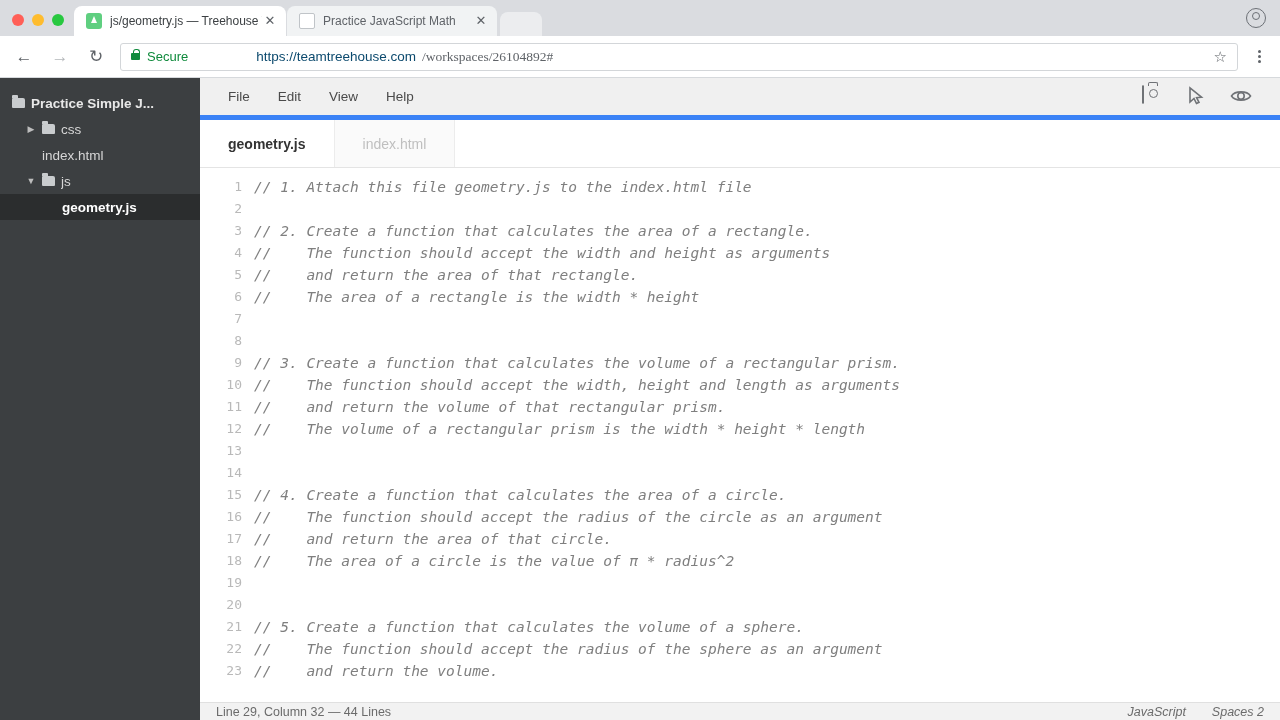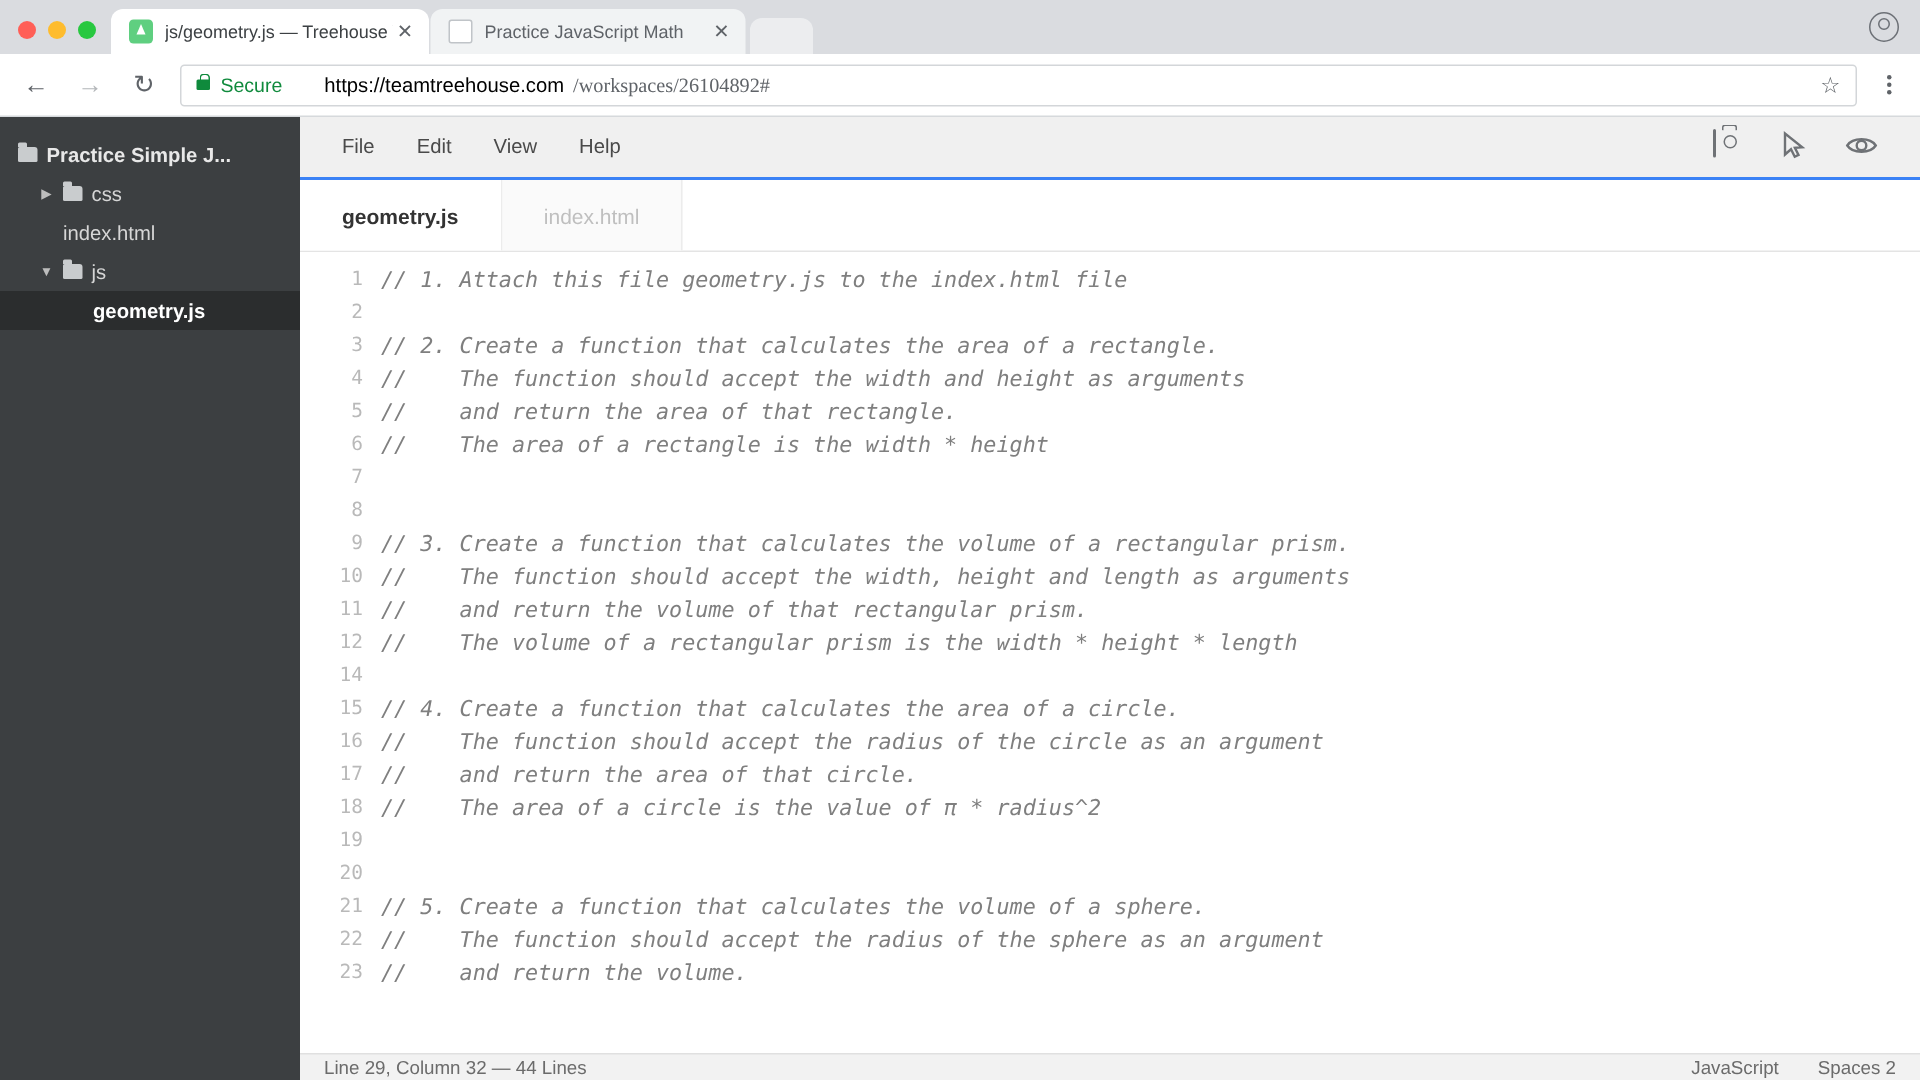--- a/index.html
+++ b/index.html
@@ -152,21 +152,21 @@
   .lock::before {
     content: "";
     position: absolute;
     left: 2px; top: -4px;
     width: 5px; height: 5px;
     border: 1.4px solid #0f8a3c;
     border-bottom: none;
     border-radius: 3px 3px 0 0;
   }
   .secure-text { color: #0f8a3c; font-size: 13px; margin-right: 22px; }
-  .url-domain { color: #000000; }
+  .url-domain { color: #0c4a6e; margin-left: 40px; }
   .url-path { color: #5f6368; font-family: Liberation Serif, serif; }
   .star {
     margin-left: auto;
     color: #5f6368;
     font-size: 15px;
   }
   .menu-dots {
     width: 18px;
     display: flex; flex-direction: column; align-items: center;
     gap: 2px;
@@ -229,21 +229,21 @@
   .editor {
     flex: 1 1 auto;
     display: flex;
     flex-direction: column;
     min-width: 0;
     background: #ffffff;
   }
   .menubar {
     height: 42px;
     background: #f0f0f0;
-    border-bottom: 2px solid #3b82f6;
+    border-bottom: 5px solid #3b82f6;
     display: flex;
     align-items: center;
     padding: 16px 14px;
   }
   .menu-item {
     font-size: 13.5px;
     color: #4a4a4a;
     padding: 0 14px;
     line-height: 42px;
   }
@@ -340,20 +340,21 @@
     display: flex;
     align-items: center;
     padding: 0 16px;
     font-size: 12.5px;
     color: #6b6b6b;
   }
   .status-right {
     margin-left: auto;
     display: flex;
     gap: 26px;
+    font-style: italic;
   }
 </style>
 </head>
 <body>
 
 <div class="browser">
 
   <div class="tabstrip">
     <div class="traffic">
       <span class="dot red"></span>
@@ -465,20 +466,21 @@
         <div class="code-line"><span class="gutter">3</span><span class="code-text">// 2. Create a function that calculates the area of a rectangle.</span></div>
         <div class="code-line"><span class="gutter">4</span><span class="code-text">//    The function should accept the width and height as arguments</span></div>
         <div class="code-line"><span class="gutter">5</span><span class="code-text">//    and return the area of that rectangle.</span></div>
         <div class="code-line"><span class="gutter">6</span><span class="code-text">//    The area of a rectangle is the width * height</span></div>
         <div class="code-line"><span class="gutter">7</span><span class="code-text"></span></div>
         <div class="code-line"><span class="gutter">8</span><span class="code-text"></span></div>
         <div class="code-line"><span class="gutter">9</span><span class="code-text">// 3. Create a function that calculates the volume of a rectangular prism.</span></div>
         <div class="code-line"><span class="gutter">10</span><span class="code-text">//    The function should accept the width, height and length as arguments</span></div>
         <div class="code-line"><span class="gutter">11</span><span class="code-text">//    and return the volume of that rectangular prism.</span></div>
         <div class="code-line"><span class="gutter">12</span><span class="code-text">//    The volume of a rectangular prism is the width * height * length</span></div>
+        <div class="code-line"><span class="gutter">13</span><span class="code-text"></span></div>
         <div class="code-line"><span class="gutter">14</span><span class="code-text"></span></div>
         <div class="code-line"><span class="gutter">15</span><span class="code-text">// 4. Create a function that calculates the area of a circle.</span></div>
         <div class="code-line"><span class="gutter">16</span><span class="code-text">//    The function should accept the radius of the circle as an argument</span></div>
         <div class="code-line"><span class="gutter">17</span><span class="code-text">//    and return the area of that circle.</span></div>
         <div class="code-line"><span class="gutter">18</span><span class="code-text">//    The area of a circle is the value of π * radius^2</span></div>
         <div class="code-line"><span class="gutter">19</span><span class="code-text"></span></div>
         <div class="code-line"><span class="gutter">20</span><span class="code-text"></span></div>
         <div class="code-line"><span class="gutter">21</span><span class="code-text">// 5. Create a function that calculates the volume of a sphere.</span></div>
         <div class="code-line"><span class="gutter">22</span><span class="code-text">//    The function should accept the radius of the sphere as an argument</span></div>
         <div class="code-line"><span class="gutter">23</span><span class="code-text">//    and return the volume.</span></div>

